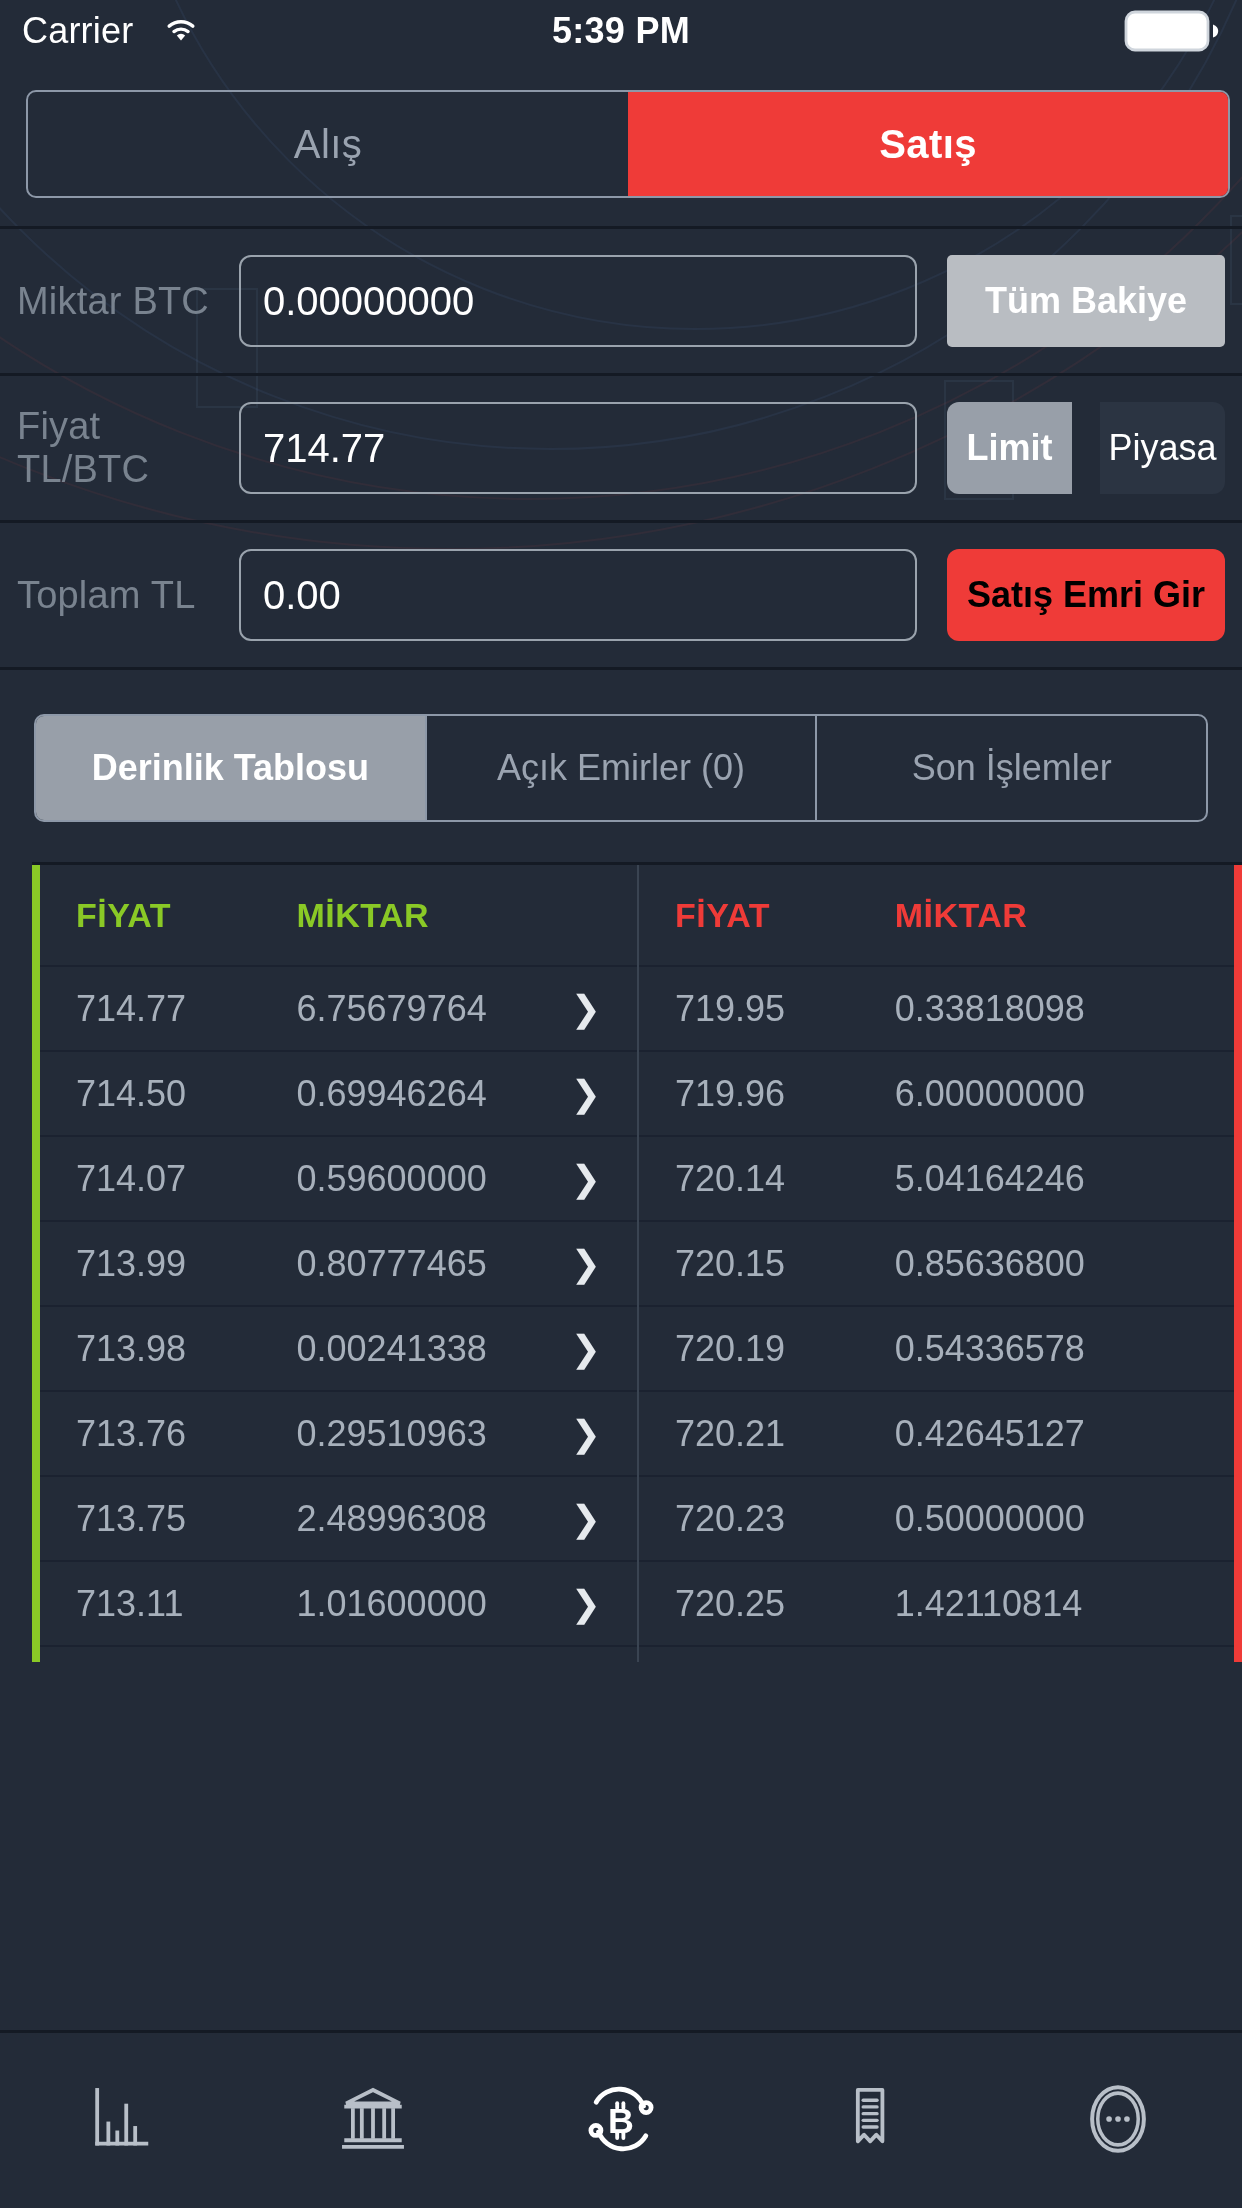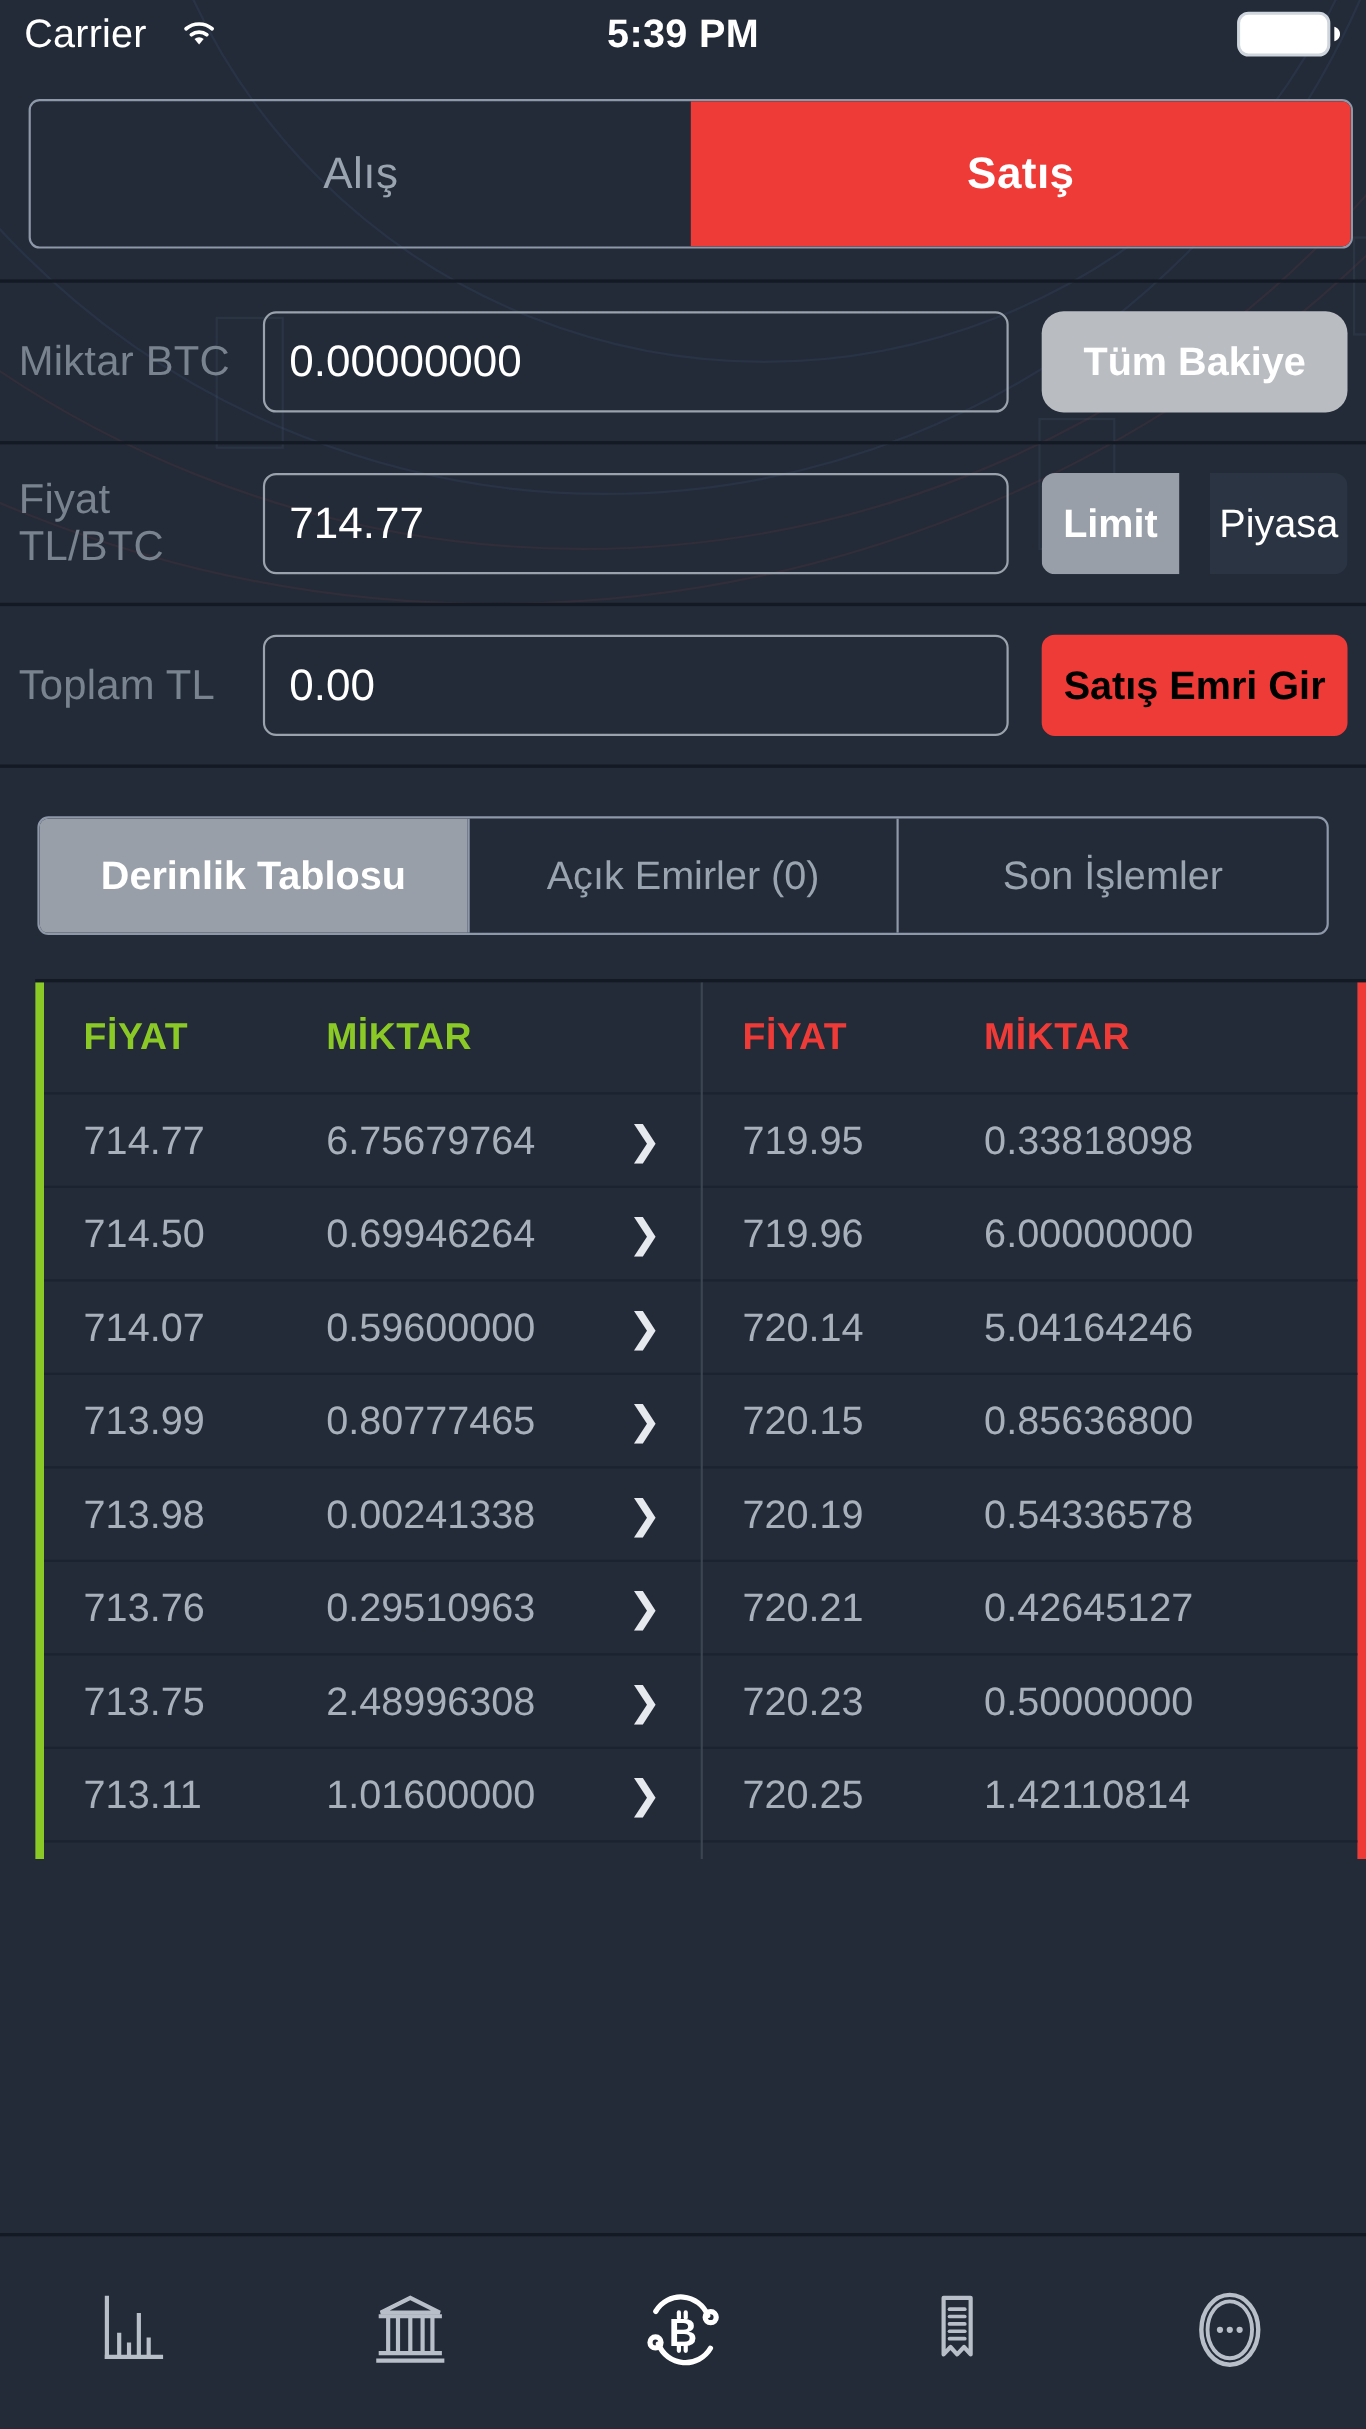--- a/index.html
+++ b/index.html
@@ -37,21 +37,21 @@
   .sb-center {
     position:absolute; left:0; right:0; text-align:center;
     font-size:36px; font-weight:bold; letter-spacing:.3px;
   }
   .sb-right { margin-left:auto; display:flex; align-items:center; z-index:3; }
 
   
   .side-seg {
     position:relative; z-index:2;
     margin:28px 12px 0 26px;
-    height:136px;
+    height:108px;
     display:flex;
     border-radius:10px;
     overflow:hidden;
     border:2px solid #8d98a8;
   }
   .side-btn {
     flex:1; display:flex; align-items:center; justify-content:center;
     font-size:40px; letter-spacing:.4px;
   }
   .side-btn.inactive { color:#9aa3b0; background:transparent; }
@@ -81,21 +81,21 @@
     font-size:40px;
     font-family:"Liberation Sans", sans-serif;
     padding:0 22px;
     outline:none;
   }
   .row-action { flex:none; width:278px; }
 
   .btn-grey {
     width:100%; height:92px;
     background:#b9bdc2; color:#ffffff;
-    border:none; border-radius:20px;
+    border:none; border-radius:5px;
     font-size:36px; font-weight:bold;
     font-family:"Liberation Sans", sans-serif;
     display:flex; align-items:center; justify-content:center;
   }
   .btn-red {
     width:100%; height:92px;
     background:#ef3b38; color:#000000;
     border:none; border-radius:12px;
     font-size:36px; font-weight:bold;
     font-family:"Liberation Sans", sans-serif;

